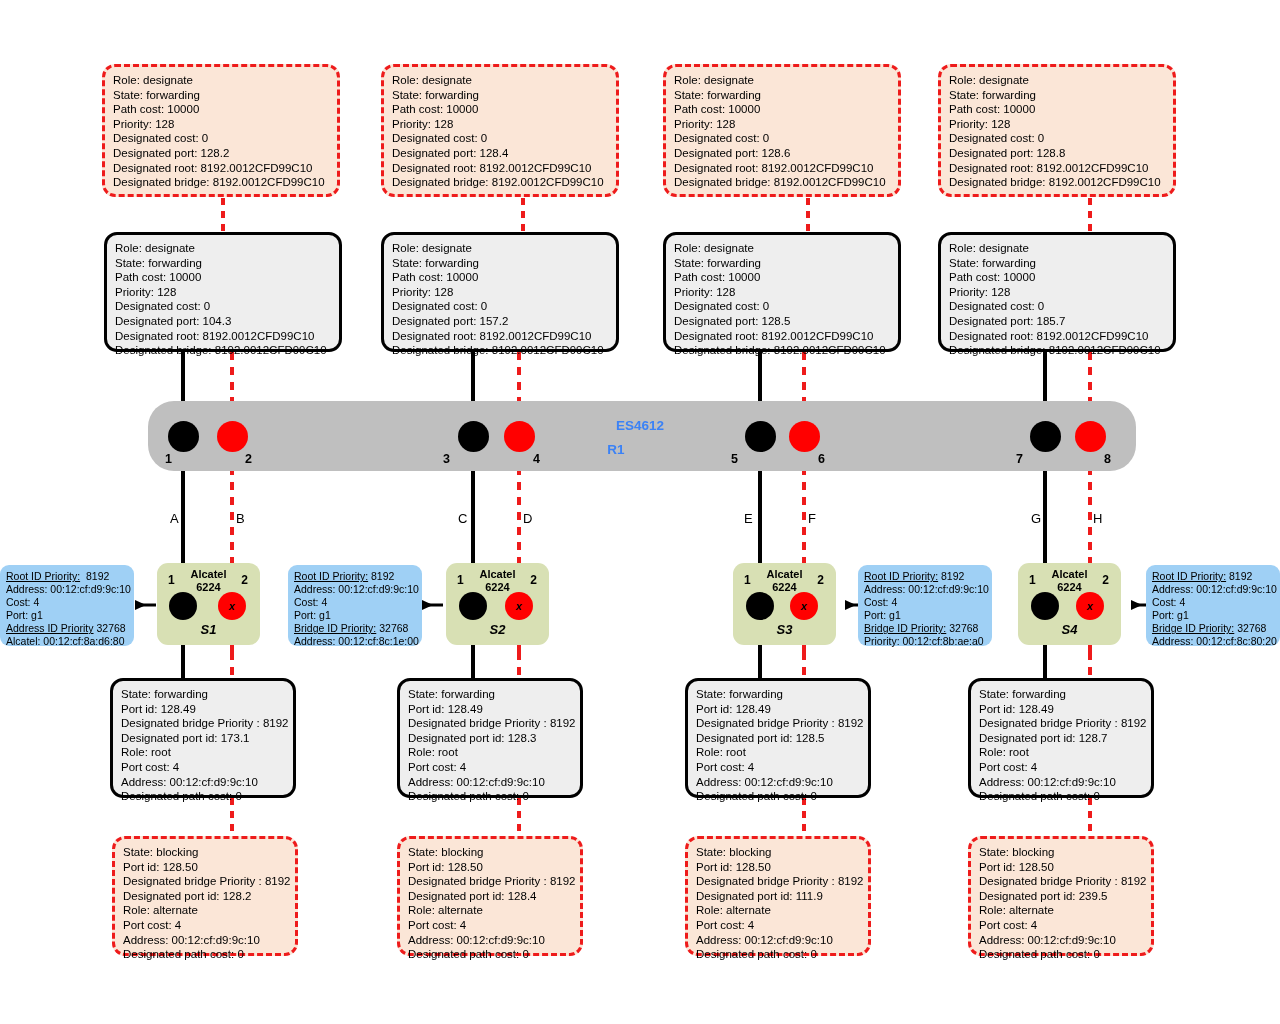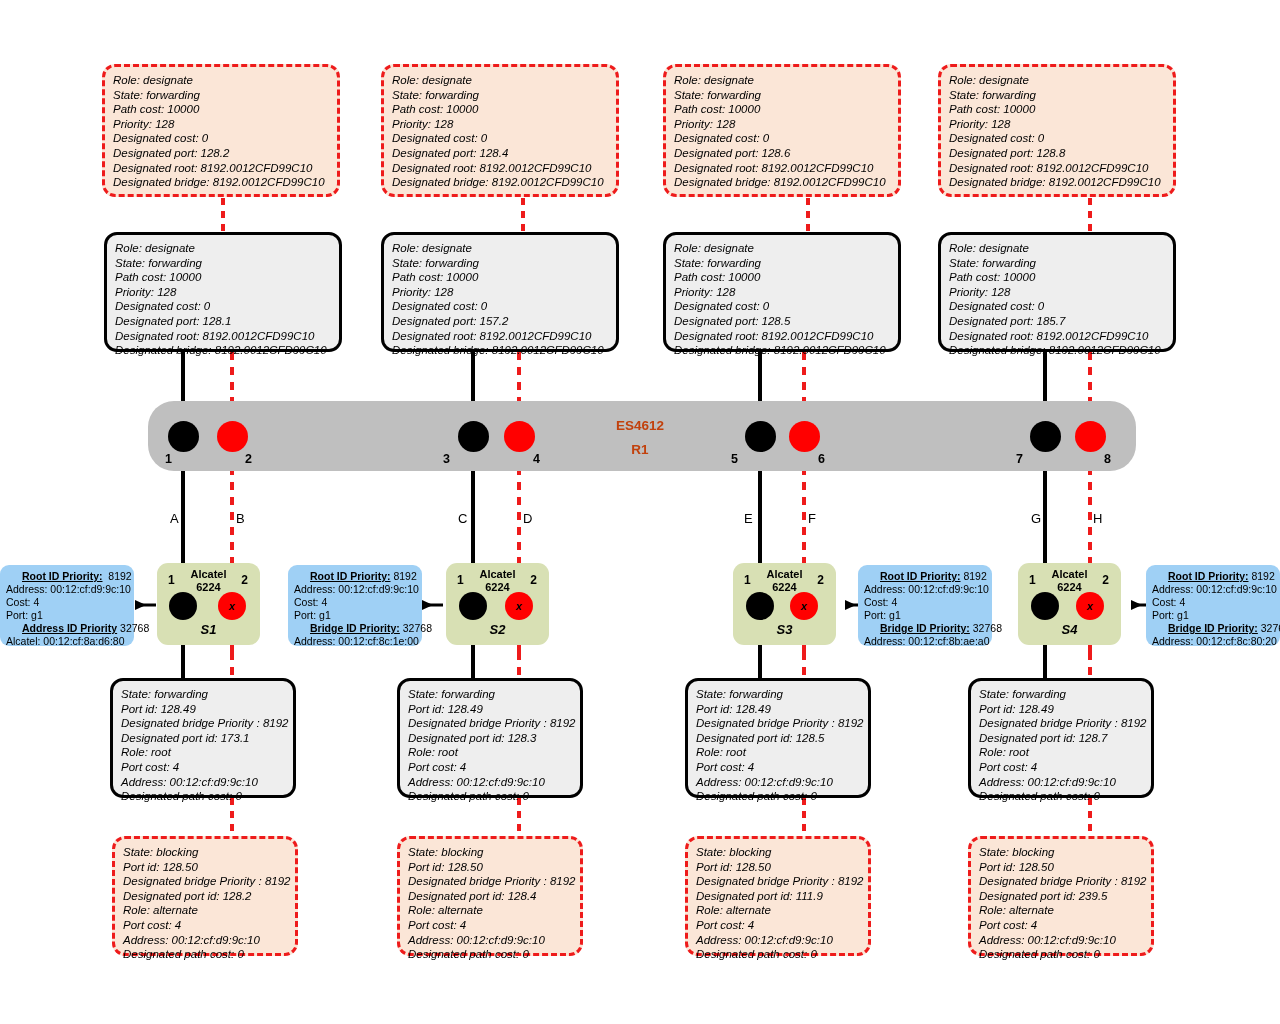--- a/index.html
+++ b/index.html
@@ -30,21 +30,20 @@
 
   
   .infobox {
     position: absolute;
     box-sizing: border-box;
     font-size: 11.5px;
     line-height: 14.6px;
     color: #000;
     padding: 6px 1px 5px 8px;
     white-space: nowrap;
-    font-style: italic;
   }
   .infobox.dashed {
     background: #fbe6d7;
     border: 3px dashed #ee1b1b;
     border-radius: 13px;
   }
   .infobox.solid {
     background: #eeeeee;
     border: 3px solid #000000;
     border-radius: 13px;
@@ -54,21 +53,21 @@
   
   .bar {
     position: absolute;
     background: #bfbfbf;
     border-radius: 26px;
   }
   .bar-title {
     position: absolute;
     font-size: 13.5px;
     font-weight: bold;
-    color: #c2410c;
+    color: #3b82f6;
     text-align: center;
     white-space: nowrap;
   }
 
   
   .dot {
     position: absolute;
     border-radius: 50%;
   }
   .dot.black { background: #000000; }
@@ -137,21 +136,21 @@
     background: #9fd0f5;
     border-radius: 9px;
     box-sizing: border-box;
     font-size: 10.5px;
     line-height: 13.1px;
     color: #000;
     padding: 5px 6px 4px 6px;
     white-space: nowrap;
   }
   .bluebox .line { display: block; }
-  .bluebox b { font-weight: bold; text-decoration: underline; margin-left: 16px; }
+  .bluebox b { font-weight: normal; text-decoration: underline; }
 </style>
 </head>
 <body>
 
 <div id="stage">
 
   <svg id="wires" viewBox="0 0 1280 1024" xmlns="http://www.w3.org/2000/svg">
     <defs>
       <marker id="ah-blk" markerWidth="9" markerHeight="9" refX="4.5" refY="8" orient="auto" markerUnits="userSpaceOnUse">
         <path d="M0,0 L9,0 L4.5,9 z" fill="#000000"></path>
@@ -272,21 +271,21 @@
     <span class="line">Designated root: 8192.0012CFD99C10</span>
     <span class="line">Designated bridge: 8192.0012CFD99C10</span>
   </div>
 
   <div class="infobox solid" style="left:104px; top:232px; width:238px; height:120px;">
     <span class="line">Role: designate</span>
     <span class="line">State: forwarding</span>
     <span class="line">Path cost: 10000</span>
     <span class="line">Priority: 128</span>
     <span class="line">Designated cost: 0</span>
-    <span class="line">Designated port: 128.1</span>
+    <span class="line">Designated port: 104.3</span>
     <span class="line">Designated root: 8192.0012CFD99C10</span>
     <span class="line">Designated bridge: 8192.0012CFD99C10</span>
   </div>
 
   <div class="infobox solid" style="left:381px; top:232px; width:238px; height:120px;">
     <span class="line">Role: designate</span>
     <span class="line">State: forwarding</span>
     <span class="line">Path cost: 10000</span>
     <span class="line">Priority: 128</span>
     <span class="line">Designated cost: 0</span>
@@ -315,21 +314,21 @@
     <span class="line">Designated port: 185.7</span>
     <span class="line">Designated root: 8192.0012CFD99C10</span>
     <span class="line">Designated bridge: 8192.0012CFD99C10</span>
   </div>
 
   <div class="bar" style="left:148px; top:401px; width:988px; height:70px;"></div>
 
   <div class="bar-title" style="left:560px; top:418px; width:160px;">
     <span>ES4612</span>
   </div>
-  <div class="bar-title" style="left:560px; top:442px; width:160px;">
+  <div class="bar-title" style="left:536px; top:442px; width:160px;">
     <span>R1</span>
   </div>
 
   <div class="dot black" style="left:168px; top:421px; width:31px; height:31px;"></div>
   <div class="portnum" style="left:165px; top:452px;">1</div>
 
   <div class="dot red" style="left:217px; top:421px; width:31px; height:31px;"></div>
   <div class="portnum" style="left:245px; top:452px;">2</div>
 
   <div class="dot black" style="left:458px; top:421px; width:31px; height:31px;"></div>
@@ -450,21 +449,21 @@
       <b>Root ID Priority:</b>
       <span>8192</span>
     </span>
     <span class="line">Address: 00:12:cf:d9:9c:10</span>
     <span class="line">Cost: 4</span>
     <span class="line">Port: g1</span>
     <span class="line">
       <b>Bridge ID Priority:</b>
       <span>32768</span>
     </span>
-    <span class="line">Address: 00:12:cf:8b:ae:a0</span>
+    <span class="line">Priority: 00:12:cf:8b:ae:a0</span>
   </div>
 
   <div class="bluebox" style="left:1146px; top:565px; width:134px; height:81px;">
     <span class="line">
       <b>Root ID Priority:</b>
       <span>8192</span>
     </span>
     <span class="line">Address: 00:12:cf:d9:9c:10</span>
     <span class="line">Cost: 4</span>
     <span class="line">Port: g1</span>

